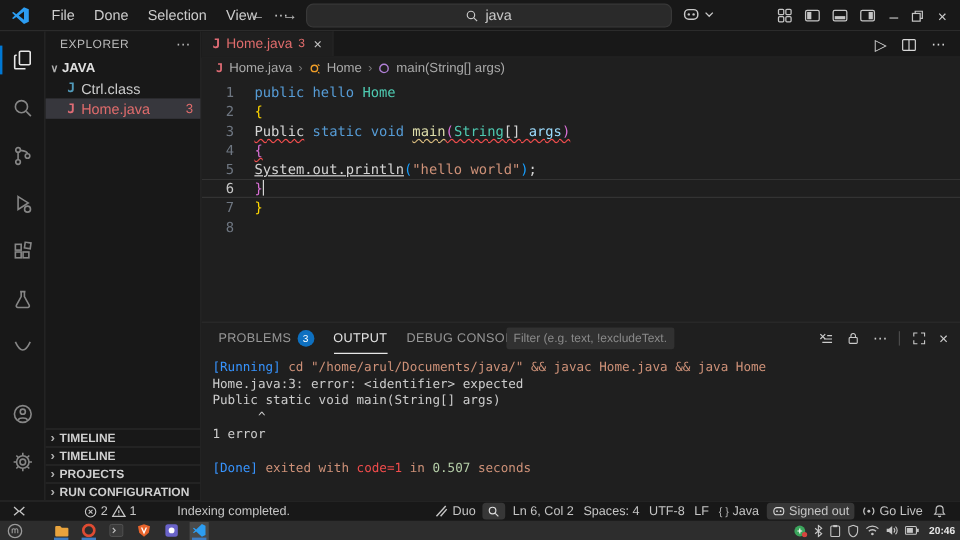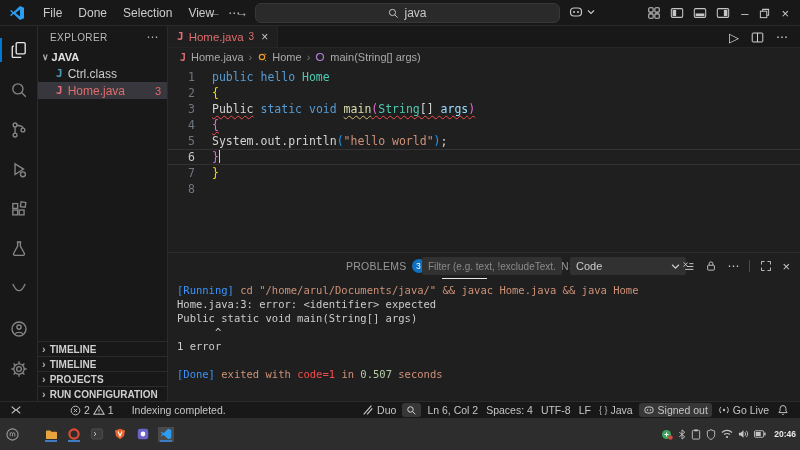--- a/index.html
+++ b/index.html
@@ -60,41 +60,41 @@
   .code-line .ln { width:27px; text-align:right; color:#6e7681; flex:0 0 27px; }
   .code-line .lc { margin-left:17px; }
   .code-line.current { box-shadow:inset 0 1px 0 #333333, inset 0 -1px 0 #333333; }
   .code-line.current .ln { color:#c6c6c6; }
   .sq-err { text-decoration:underline; text-decoration-style:wavy; text-decoration-color:#f14c4c; text-decoration-thickness:1px; text-underline-offset:2px; }
   .sq-warn { text-decoration:underline; text-decoration-style:wavy; text-decoration-color:#d7ba7d; text-decoration-thickness:1px; text-underline-offset:2px; }
   .cursor { display:inline-block; width:1.5px; height:13px; background:#d4d4d4; vertical-align:-2px; }
 
   
   .panel { height:149px; border-top:1px solid #2b2b2b; display:flex; flex-direction:column; background:#1f1f1f; position:relative; }
-  .panel-header { height:26px; display:flex; align-items:center; padding-left:14px;justify-content:center; }
+  .panel-header { height:26px; display:flex; align-items:center; padding-left:14px; }
   .ptab { font-size:10.5px; letter-spacing:.3px; color:#989898; margin-right:16px; height:26px; display:flex; align-items:center; gap:5px; }
   .ptab.active { color:#e7e7e7; box-shadow:inset 0 -1px 0 #e7e7e7; }
   .pbadge { background:#0e70c0; color:#ffffff; font-size:8.5px; min-width:14px; height:14px; border-radius:7px; display:flex; align-items:center; justify-content:center; padding:0 3px; }
   .ptab-more { color:#cccccc; font-size:12px; margin-right:10px; }
   .pfilter { position:absolute; left:254px; top:4px; width:140px; height:18px; background:#313131; border:none; border-radius:2px; color:#989898; font-size:10px; padding:0 6px; font-family:"Liberation Sans",sans-serif; }
   .pfilter::placeholder { color:#8a8a8a; }
   .pselect { position:absolute; left:402px; top:4px; width:116px; height:18px; background:#313131; border-radius:2px; display:flex; align-items:center; font-size:11px; color:#cccccc; padding:0 6px; justify-content:space-between; }
   .picons { position:absolute; right:10px; top:0; height:26px; display:flex; align-items:center; gap:10px; color:#cccccc; }
   .psep { width:1px; height:12px; background:#4a4a4a; }
   .output { flex:1; font-family:"DejaVu Sans Mono",monospace; font-size:10.5px; line-height:14px; padding:4px 0 0 9px; white-space:pre; overflow:hidden; }
 
   
   .statusbar { height:17px; background:#181818; border-top:1px solid #2b2b2b; display:flex; align-items:center; font-size:10.5px; color:#c5c5c5; flex:0 0 17px; padding:0 7px 0 0; }
   .st-item { display:flex; align-items:center; gap:3px; padding:0 4px; height:17px; }
   .st-boxed { background:#373737; border-radius:3px; height:14px; margin:0 2px; }
   .st-right { margin-left:auto; display:flex; align-items:center; }
-  .st-msg { margin-left:14px; }
-
-  
-  .taskbar { height:16px; background:#2d2d2d; display:flex; align-items:center; flex:0 0 16px; padding:16px 4px; gap:7px;justify-content:flex-end; }
+  .st-msg { margin-left:30px; }
+
+  
+  .taskbar { height:16px; background:#2d2d2d; display:flex; align-items:center; flex:0 0 16px; padding:0 4px; gap:7px;justify-content:flex-end; }
   .tk-app { position:relative; width:16px; height:15px; display:flex; align-items:center; justify-content:center; }
   .tk-app.open::after { content:""; position:absolute; left:2px; right:2px; bottom:0; height:2px; background:#3f7cc1; }
   .tk-app.focused { background:#4a4a4a; }
   .tk-tray { margin-left:auto; display:flex; align-items:center; gap:5px; }
   .tk-time { font-size:8.5px; color:#e8e8e8; margin-left:3px; font-weight:bold; }
   svg { flex:0 0 auto; }
 </style>
 </head>
 <body>
 
@@ -298,21 +298,21 @@
           <circle cx="6" cy="6" r="4.2" fill="none" stroke="#b180d7" stroke-width="1.4"></circle>
         </svg>
         <span>main(String[] args)</span>
       </div>
 
       <div class="code" id="code-lines">
           <div class="code-line"><span class="ln">1</span><span class="lc"><span style="color: rgb(86, 156, 214);">public </span><span style="color: rgb(86, 156, 214);">hello </span><span style="color: rgb(78, 201, 176);">Home</span></span></div>
           <div class="code-line"><span class="ln">2</span><span class="lc"><span style="color: rgb(255, 215, 0);">{</span></span></div>
           <div class="code-line"><span class="ln">3</span><span class="lc"><span class="sq-err" style="color: rgb(212, 212, 212);">Public</span><span style="color: rgb(212, 212, 212);"> </span><span style="color: rgb(86, 156, 214);">static</span><span style="color: rgb(212, 212, 212);"> </span><span style="color: rgb(86, 156, 214);">void</span><span style="color: rgb(212, 212, 212);"> </span><span class="sq-warn" style="color: rgb(220, 220, 170);">main</span><span class="sq-err" style="color: rgb(218, 112, 214);">(</span><span class="sq-err" style="color: rgb(78, 201, 176);">String</span><span class="sq-err" style="color: rgb(212, 212, 212);">[] </span><span class="sq-err" style="color: rgb(156, 220, 254);">args</span><span class="sq-err" style="color: rgb(218, 112, 214);">)</span></span></div>
           <div class="code-line"><span class="ln">4</span><span class="lc"><span class="sq-err" style="color: rgb(218, 112, 214);">{</span></span></div>
-          <div class="code-line"><span class="ln">5</span><span class="lc"><span style="color: rgb(212, 212, 212);">System.out.println</span><span style="color: rgb(23, 159, 255);">(</span><span style="color: rgb(206, 145, 120);">"hello world"</span><span style="color: rgb(23, 159, 255);">)</span><span style="color: rgb(212, 212, 212);">;</span></span></div>
+          <div class="code-line"><span class="ln">5</span><span class="lc"><span style="color: rgb(212, 212, 212); text-decoration: underline;">System.out.println</span><span style="color: rgb(23, 159, 255);">(</span><span style="color: rgb(206, 145, 120);">"hello world"</span><span style="color: rgb(23, 159, 255);">)</span><span style="color: rgb(212, 212, 212);">;</span></span></div>
           <div class="code-line current"><span class="ln">6</span><span class="lc"><span style="color: rgb(218, 112, 214);">}</span><span class="cursor"></span></span></div>
           <div class="code-line"><span class="ln">7</span><span class="lc"><span style="color: rgb(255, 215, 0);">}</span></span></div>
           <div class="code-line"><span class="ln">8</span><span class="lc"></span></div>
         </div>
 
       <div class="panel">
         <div class="panel-header">
           <div class="ptab">
             <span>PROBLEMS</span>
             <span class="pbadge">3</span>
@@ -320,26 +320,20 @@
           <div class="ptab active">
             <span>OUTPUT</span>
           </div>
           <div class="ptab">
             <span>DEBUG CONSOLE</span>
           </div>
           <span class="ptab-more">⋯</span>
 
           <input class="pfilter" placeholder="Filter (e.g. text, !excludeText..." style="">
 
-          <div class="pselect">
-            <span>Code</span>
-            <svg width="9" height="9" viewBox="0 0 8 8">
-              <path d="M1 2.5 L4 5.5 L7 2.5" fill="none" stroke="#cccccc" stroke-width="1.1"></path>
-            </svg>
-          </div>
 
           <div class="picons">
             <svg width="13" height="13" viewBox="0 0 16 16">
               <path d="M2 3 L7 8 M7 3 L2 8" stroke="#cccccc" stroke-width="1.2"></path>
               <path d="M9 4.5 H14 M6 8 H14 M4 11.5 H14" stroke="#cccccc" stroke-width="1.2"></path>
             </svg>
             <svg width="12" height="12" viewBox="0 0 16 16">
               <rect x="3.5" y="7" width="9" height="6.5" rx="1" fill="none" stroke="#cccccc" stroke-width="1.2"></rect>
               <path d="M5.5 7 V5 A2.5 2.5 0 0 1 10.5 5 V7" fill="none" stroke="#cccccc" stroke-width="1.2"></path>
             </svg>

